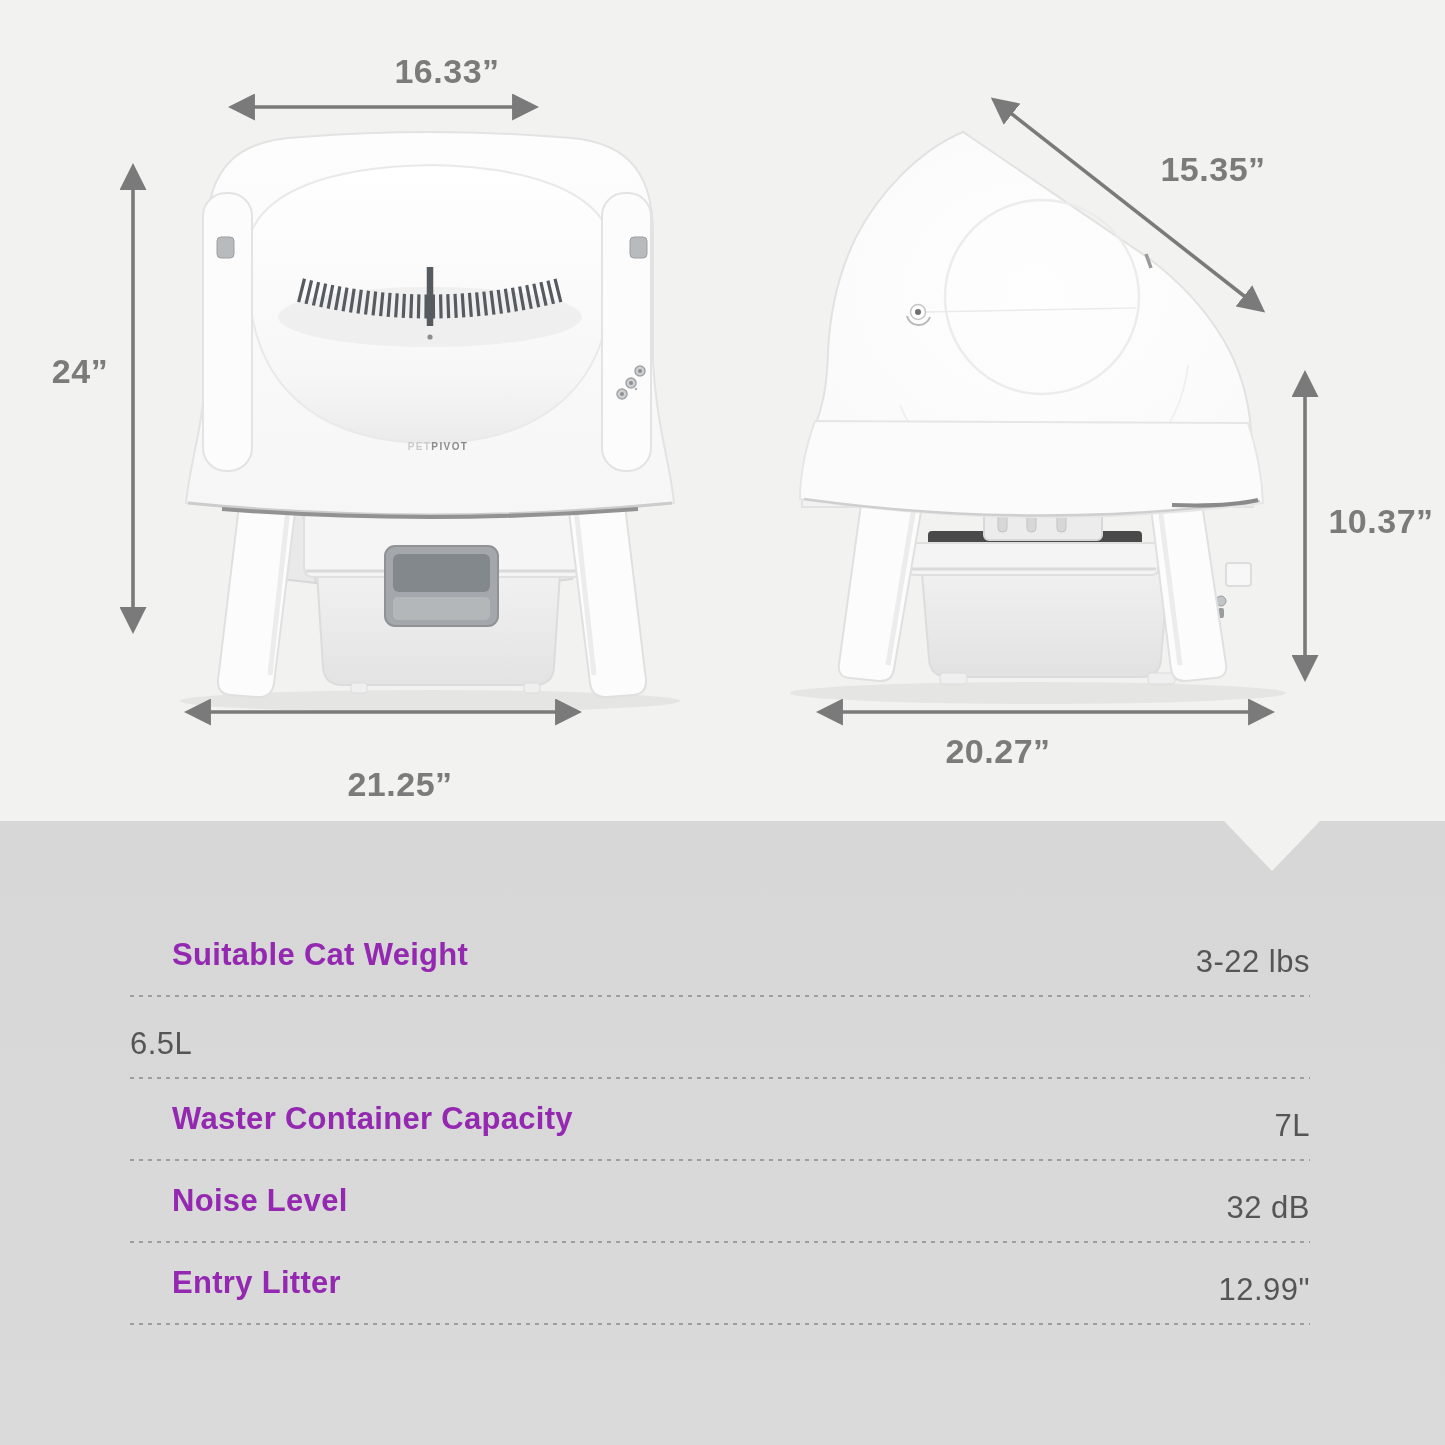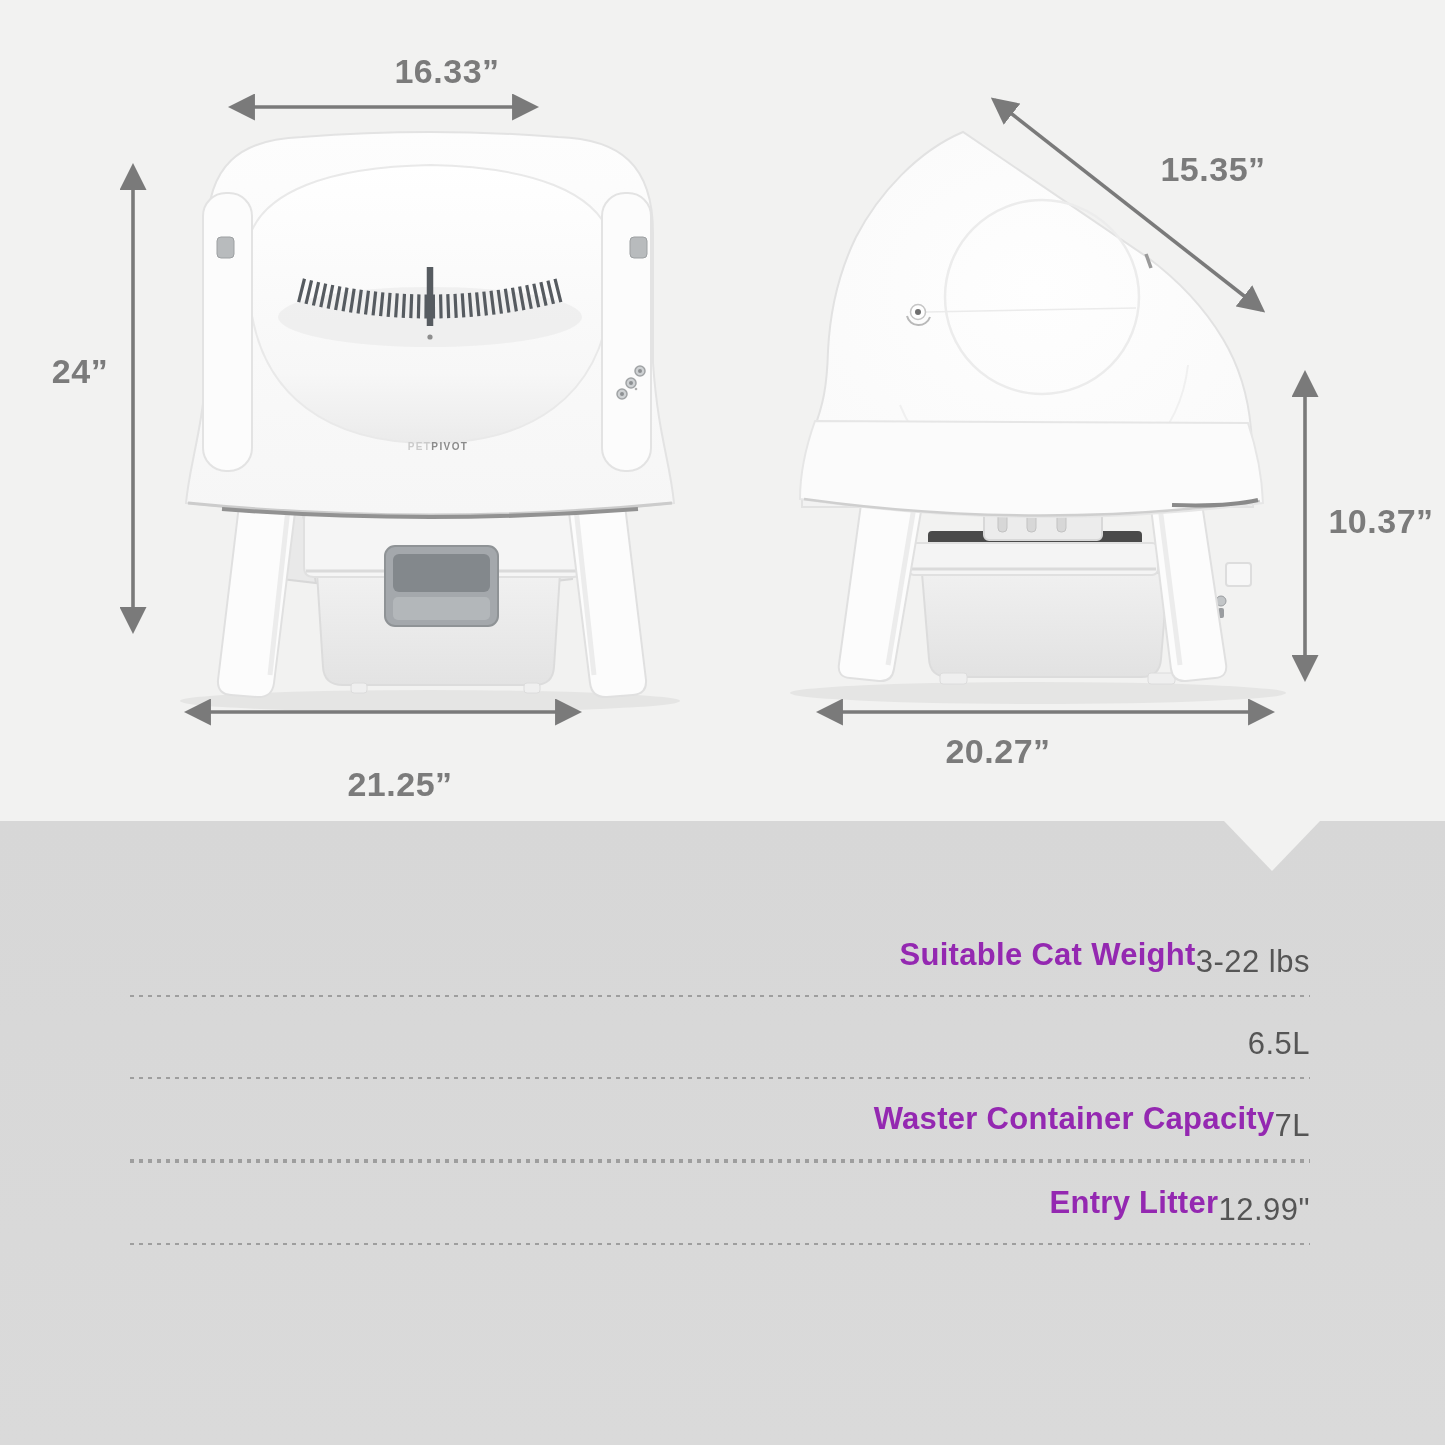--- a/index.html
+++ b/index.html
@@ -21,21 +21,21 @@
     position:absolute;left:0;top:821px;width:1445px;height:624px;
     background:linear-gradient(#d7d7d7,#dadada);
   }
   .panel-notch{
     position:absolute;top:0;left:1224px;width:0;height:0;
     border-left:48px solid transparent;border-right:48px solid transparent;
     border-top:50px solid #f2f2f1;
   }
   .spec-table{position:absolute;left:130px;top:94px;width:1180px;}
   .spec-row{
-    height:80px;display:flex;align-items:center;justify-content:flex-end;
+    height:80px;display:flex;align-items:center;justify-content:space-between;
   }
   .spec-label{
     padding-left:42px;font-weight:700;font-size:31px;color:#9428b1;letter-spacing:.3px;
   }
   .spec-value{
     font-size:31px;color:#555555;letter-spacing:.5px;font-weight:400;margin-top:14px;
   }
   .spec-divider{
     height:2px;width:100%;
     background:repeating-linear-gradient(90deg,#9e9e9e 0 4px,transparent 4px 9px);
@@ -243,20 +243,24 @@
         <span class="spec-value">6.5L</span>
       </div>
       <div class="spec-divider"></div>
 
       <div class="spec-row">
         <span class="spec-label">Waster Container Capacity</span>
         <span class="spec-value">7L</span>
       </div>
       <div class="spec-divider"></div>
 
+      <div class="spec-row">
+        <span class="spec-label">Noise Level</span>
+        <span class="spec-value">32 dB</span>
+      </div>
       <div class="spec-divider"></div>
 
       <div class="spec-row">
         <span class="spec-label">Entry Litter</span>
         <span class="spec-value">12.99"</span>
       </div>
       <div class="spec-divider"></div>
 
     </div>
   </div>

